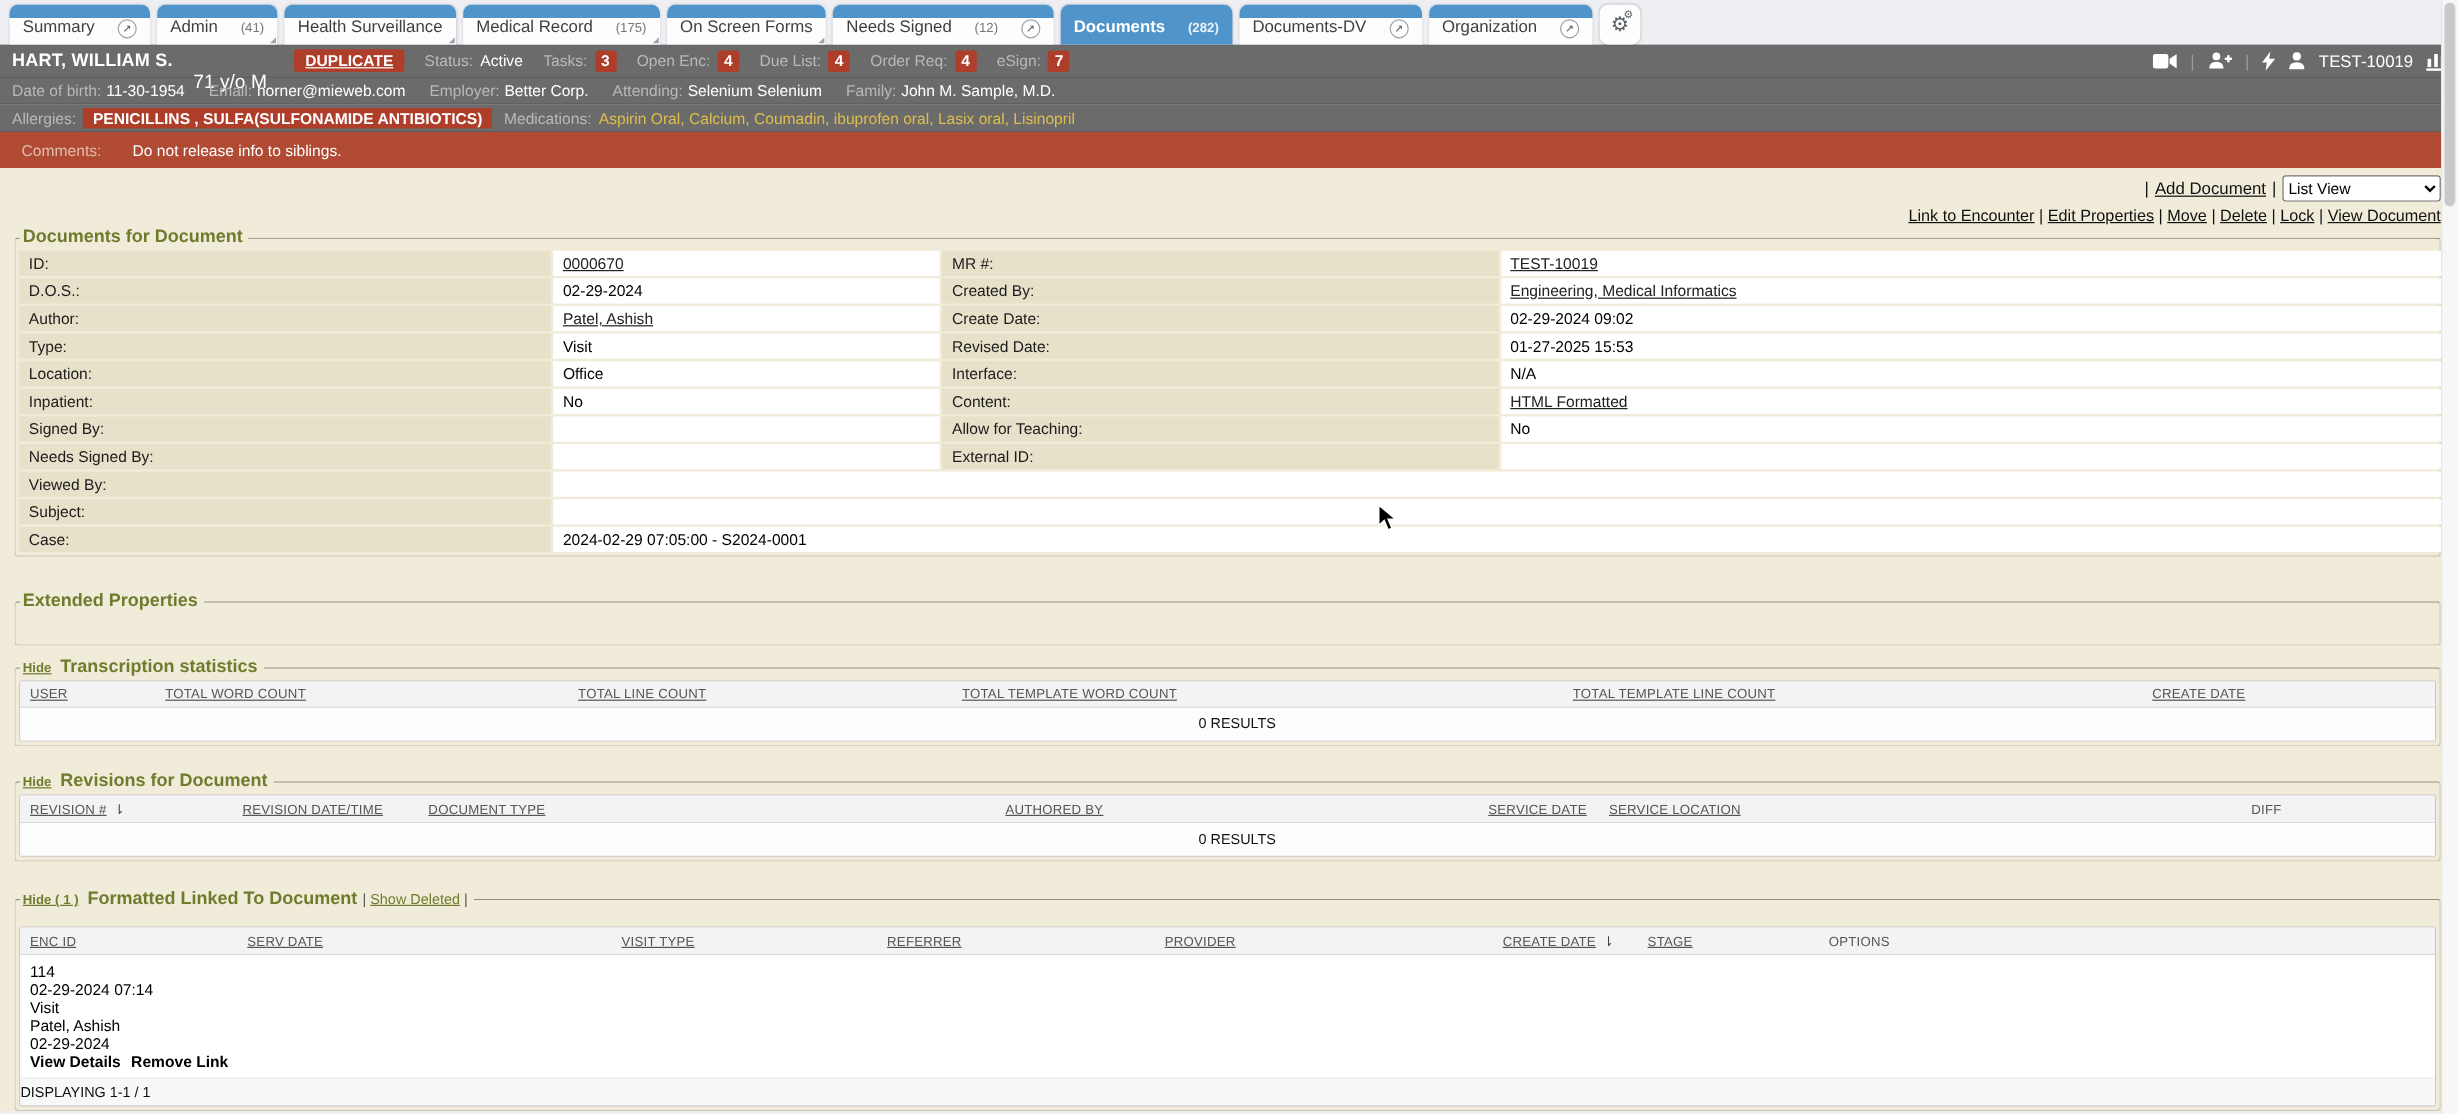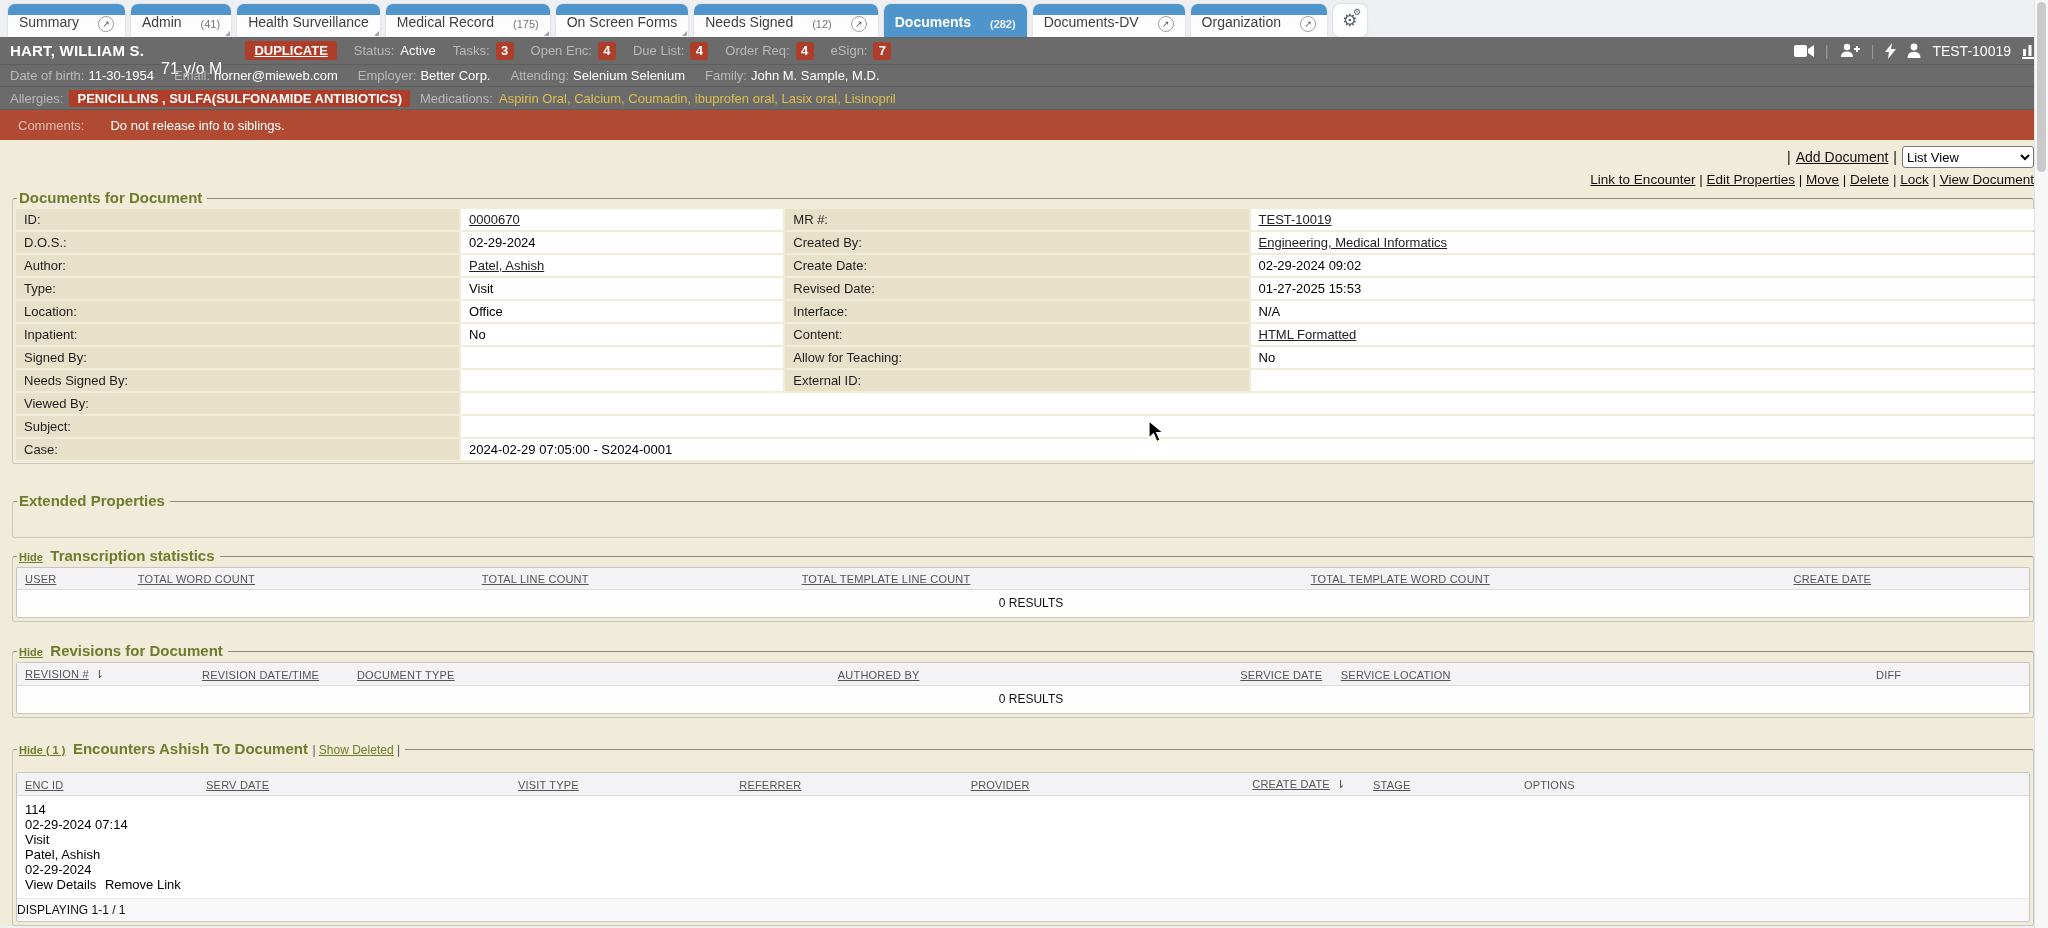--- a/index.html
+++ b/index.html
@@ -88,21 +88,21 @@
   .fs-tbl { margin-bottom:20px; }
   .tbl { background:#fff; border:1px solid #c6c6c6; border-radius:2px; }
   .thead { display:grid; background:#f3f3f5; border-bottom:1px solid #dcdcdc; align-items:end; padding:3px 0 2px 0; }
   .th { font-size:11px; color:#555; padding:2px 8px; text-decoration:underline; white-space:nowrap; letter-spacing:.2px; cursor:pointer; }
   .th.nosort { text-decoration:none; cursor:default; }
   .th.wrap { white-space:normal; }
   .sort { display:inline-block; text-decoration:none; font-size:11px; color:#444; margin-left:6px; }
   .tempty { text-align:center; font-size:12px; color:#111; padding:6px 0 7px 16px; background:#fdfdfd; }
   .trow { display:grid; border-bottom:1px solid #e8e8e8; font-size:13px; color:#000; padding:6px 0; background:#fff; }
   .td { padding:0 8px; white-space:nowrap; }
-  .opt-link { margin-right:5px; cursor:pointer; }
+  .opt-link { margin-right:5px; cursor:pointer;font-weight:bold; }
   .tfoot { font-size:12px; color:#111; padding:4px 0; background:#f8f8f8; }
 
   .cols-trans { grid-template-columns:5.6% 17.1% 15.9% 25.3% 24% 1fr; }
   .cols-rev   { grid-template-columns:8.8% 7.7% 23.9% 20% 5% 26.6% 1fr; }
   .cols-enc   { grid-template-columns:9% 15.5% 11% 11.5% 14% 6% 7.5% 1fr; }
 
   .fs-rev { margin-bottom:22px; }
   .fs-enc { margin-bottom:16px; }
   .enc-gap { height:12px; }
 
@@ -332,22 +332,22 @@
   <fieldset class="fs fs-tbl">
     <legend>
       <a class="hide-link">Hide</a>
       <span class="green-title">Transcription statistics</span>
     </legend>
     <div class="tbl">
       <div class="thead cols-trans">
         <span class="th">USER</span>
         <span class="th">TOTAL WORD COUNT</span>
         <span class="th">TOTAL LINE COUNT</span>
+        <span class="th">TOTAL TEMPLATE WORD COUNT</span>
         <span class="th">TOTAL TEMPLATE LINE COUNT</span>
-        <span class="th">TOTAL TEMPLATE WORD COUNT</span>
         <span class="th">CREATE DATE</span>
       </div>
       <div class="tempty">0 RESULTS</div>
     </div>
   </fieldset>
 
   <fieldset class="fs fs-tbl fs-rev">
     <legend>
       <a class="hide-link">Hide</a>
       <span class="green-title">Revisions for Document</span>
@@ -362,21 +362,21 @@
         <span class="th">SERVICE LOCATION</span>
         <span class="th nosort">DIFF</span>
       </div>
       <div class="tempty">0 RESULTS</div>
     </div>
   </fieldset>
 
   <fieldset class="fs fs-tbl fs-enc">
     <legend>
       <a class="hide-link">Hide ( 1 )</a>
-      <span class="green-title">Encounters Ashish To Document</span>
+      <span class="green-title">Formatted Linked To Document</span>
       <span class="show-del"><a>Show Deleted</a></span>
     </legend>
     <div class="enc-gap"></div>
     <div class="tbl">
       <div class="thead cols-enc">
         <span class="th">ENC ID</span>
         <span class="th">SERV DATE</span>
         <span class="th">VISIT TYPE</span>
         <span class="th">REFERRER</span>
         <span class="th">PROVIDER</span>

